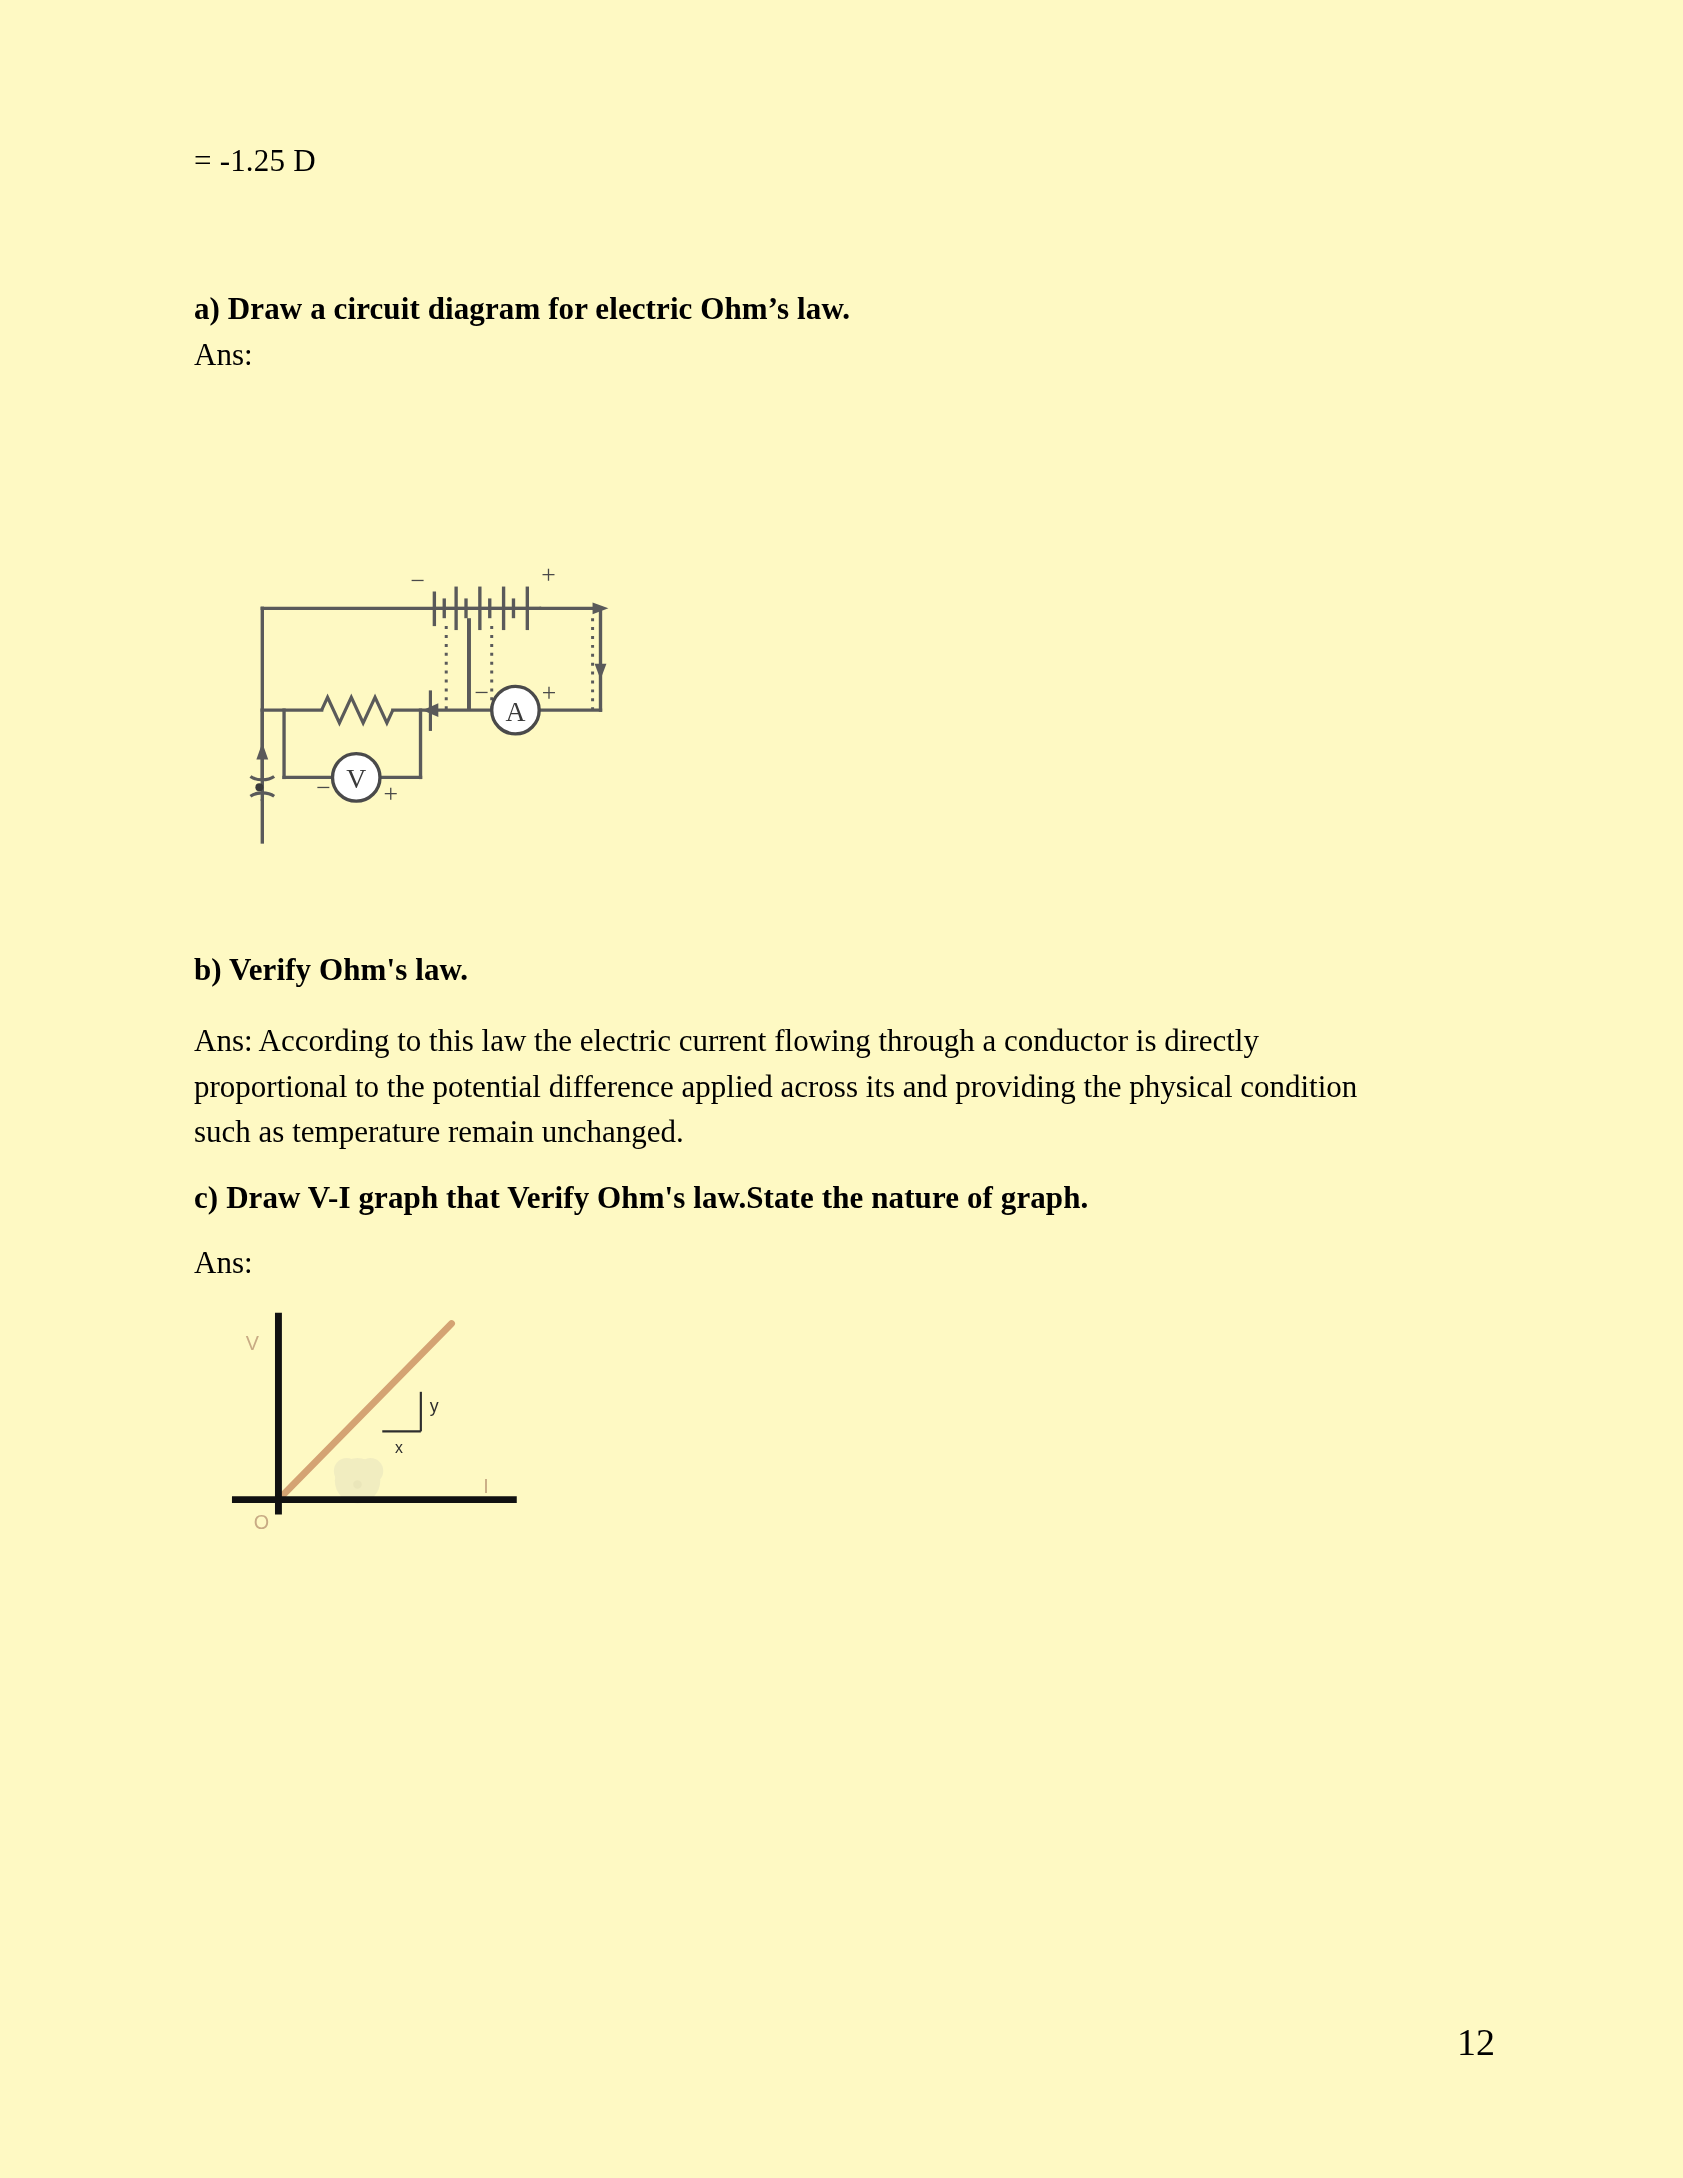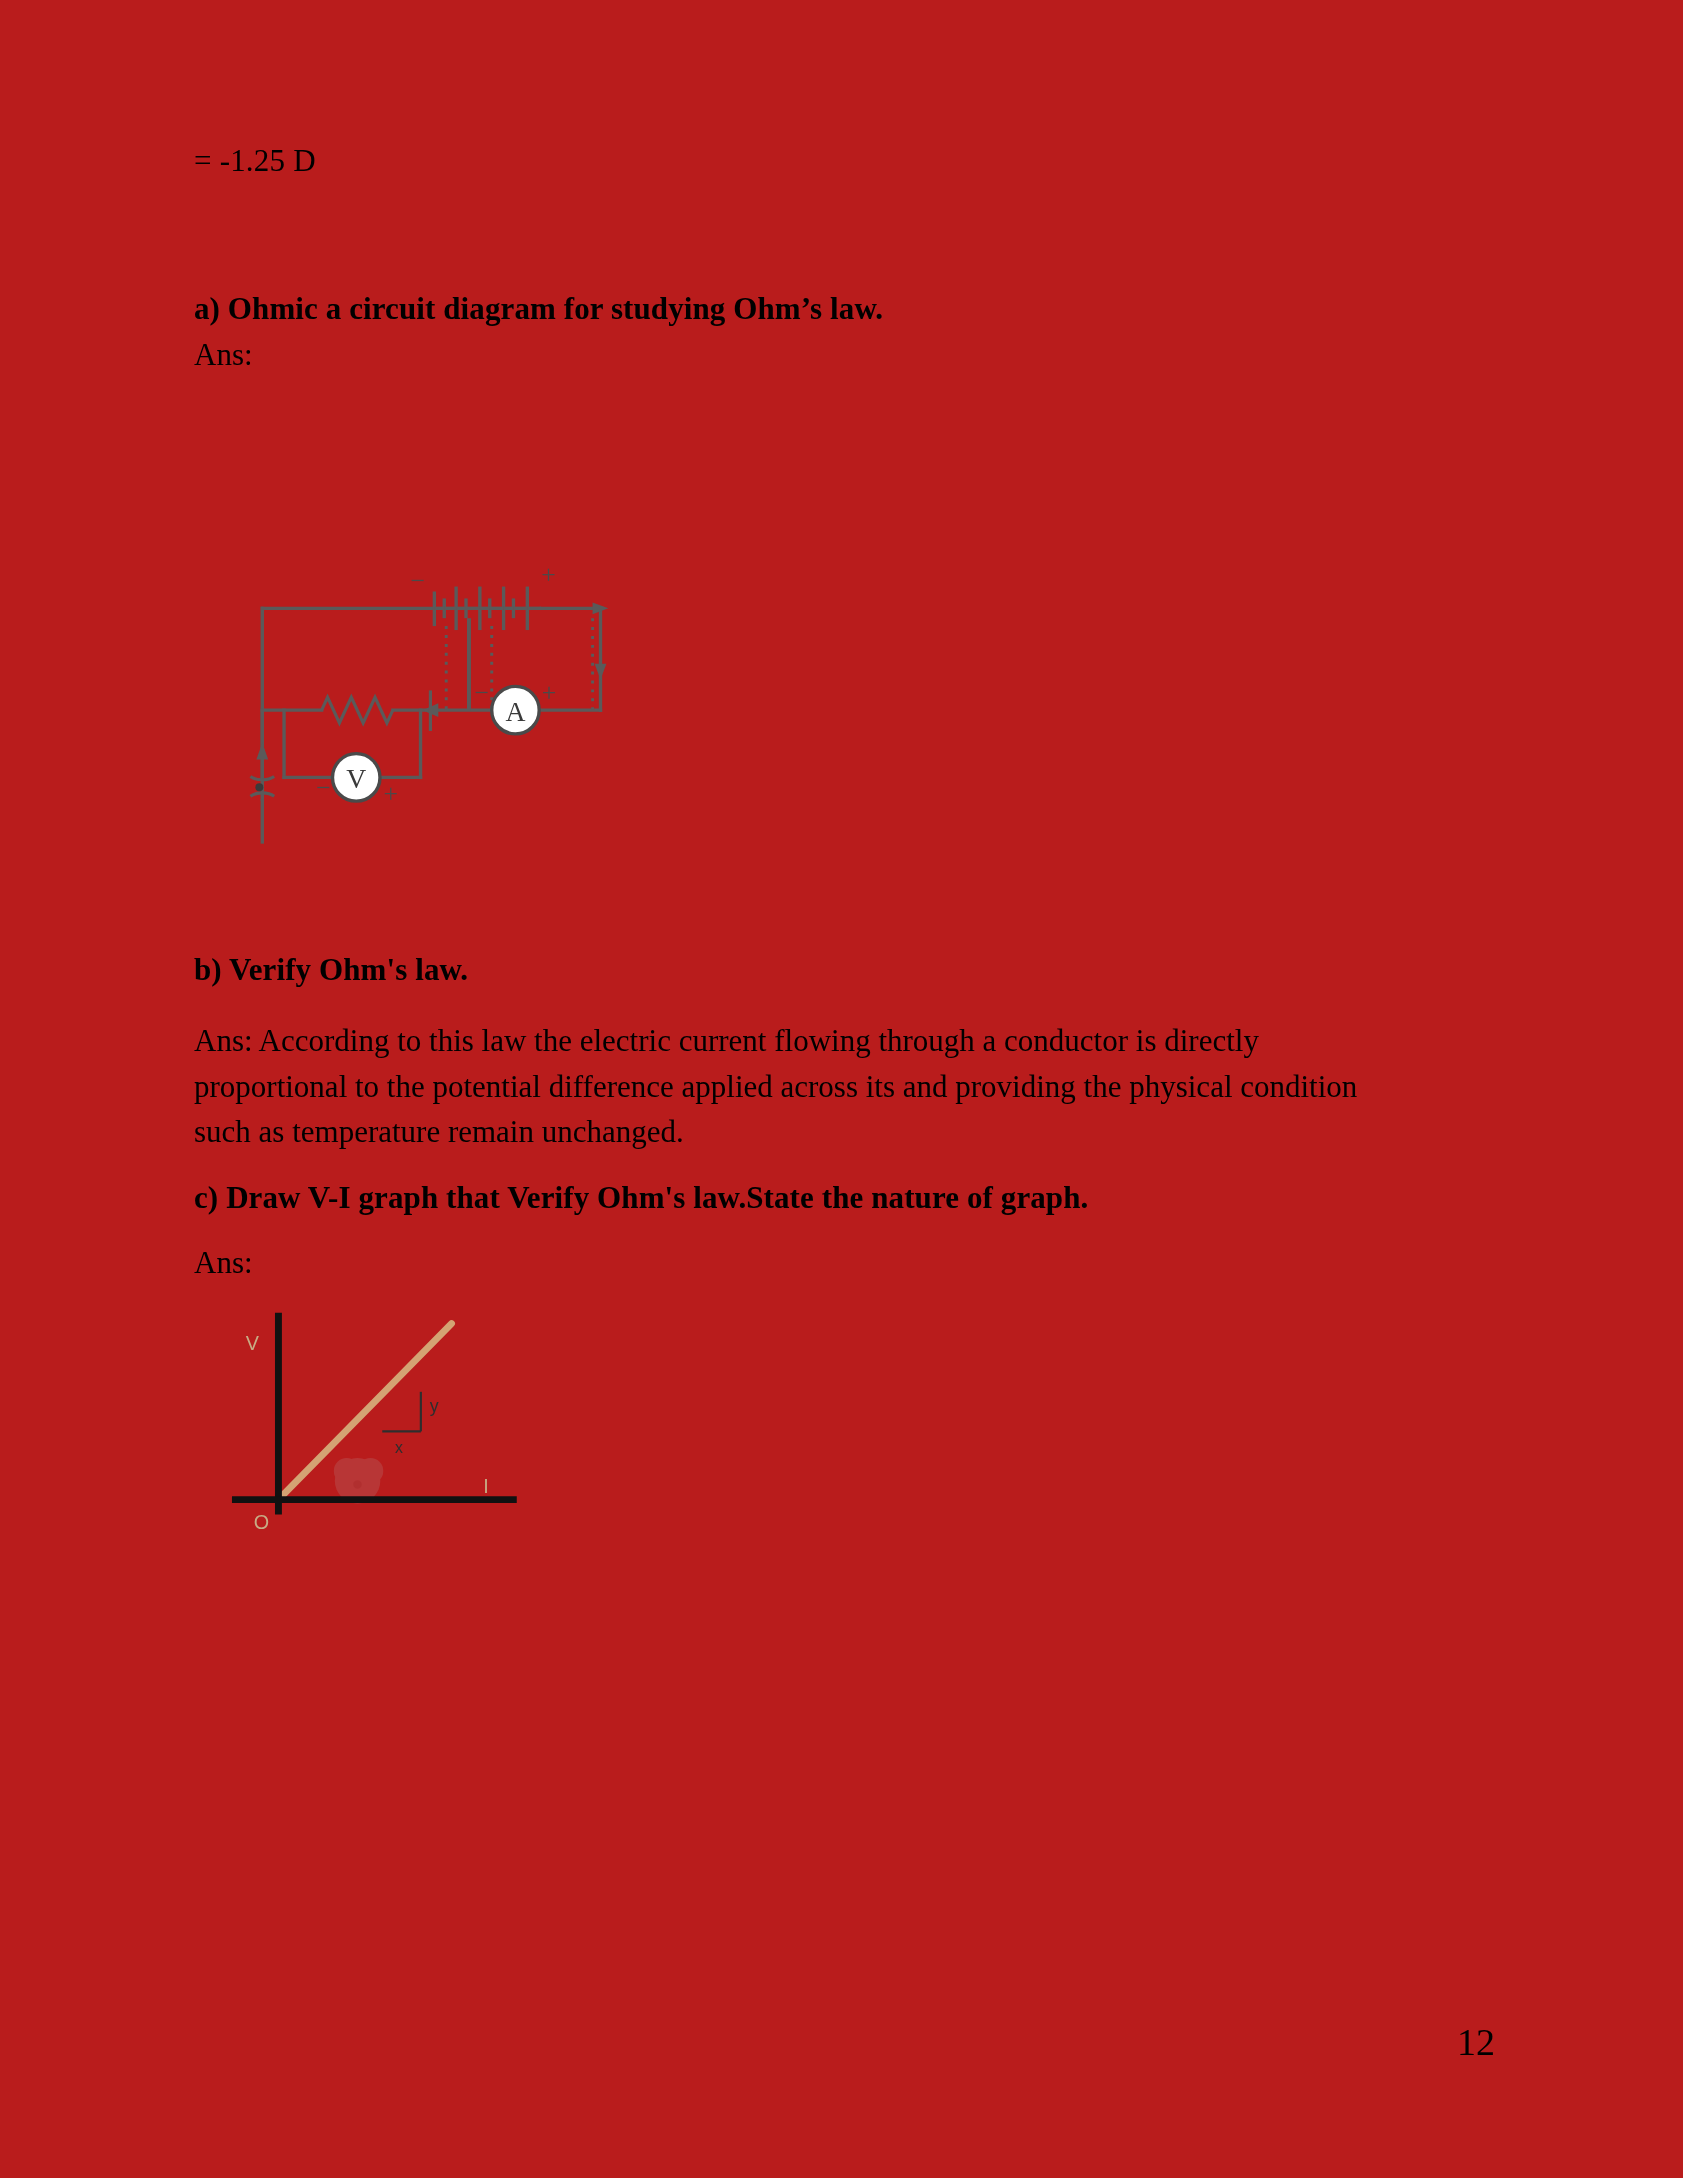--- a/index.html
+++ b/index.html
@@ -8,21 +8,21 @@
     background: #ffffff;
   }
   body {
     font-family: "Liberation Serif", "DejaVu Serif", serif;
     color: #000000;
   }
   .page {
     position: relative;
     width: 1683px;
     height: 2178px;
-    background: #b91c1c;
+    background: #fef9c3;
     overflow: hidden;
     margin: 0 auto;
   }
   .content {
     position: absolute;
     left: 194px;
     top: 0;
     width: 1245px;
     height: 2178px;
   }
@@ -94,21 +94,21 @@
 </style>
 </head>
 <body>
 
 <div class="page">
   <div class="content">
 
     <div class="abs line-plain" style="left:0px; top:139px;">= -1.25 D</div>
 
 
-    <div class="abs heading" style="left:0px; top:291px;">a) Ohmic a circuit diagram for studying Ohm’s law.</div>
+    <div class="abs heading" style="left:0px; top:291px;">a) Draw a circuit diagram for electric Ohm’s law.</div>
 
     <div class="abs ans-label" style="left:0px; top:337px;">Ans:</div>
 
     <div class="figure-circuit">
       <svg width="535" height="356" viewBox="0 0 540 360" aria-hidden="true">
         <g stroke="#5a5a5a" fill="none" stroke-width="3.4" stroke-linecap="square">
 
           <path d="M 18 62 L 18 255"></path>
           <path d="M 18 62 L 192 62"></path>
 

